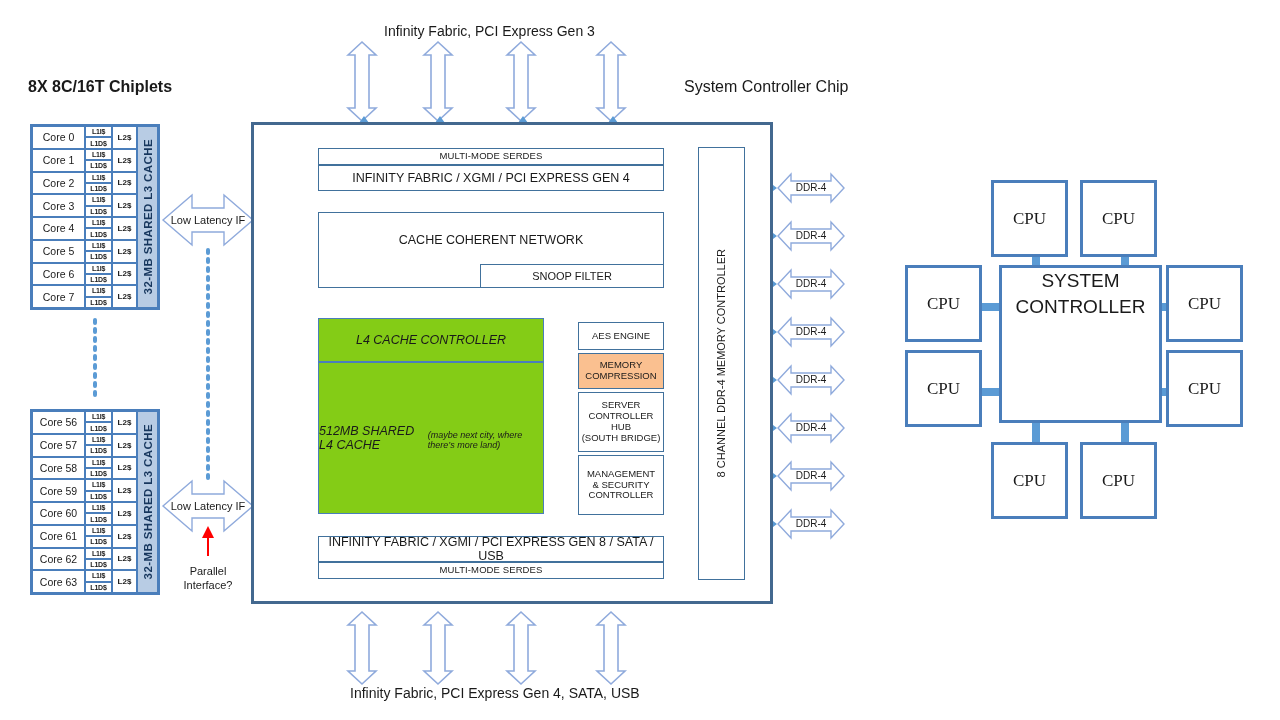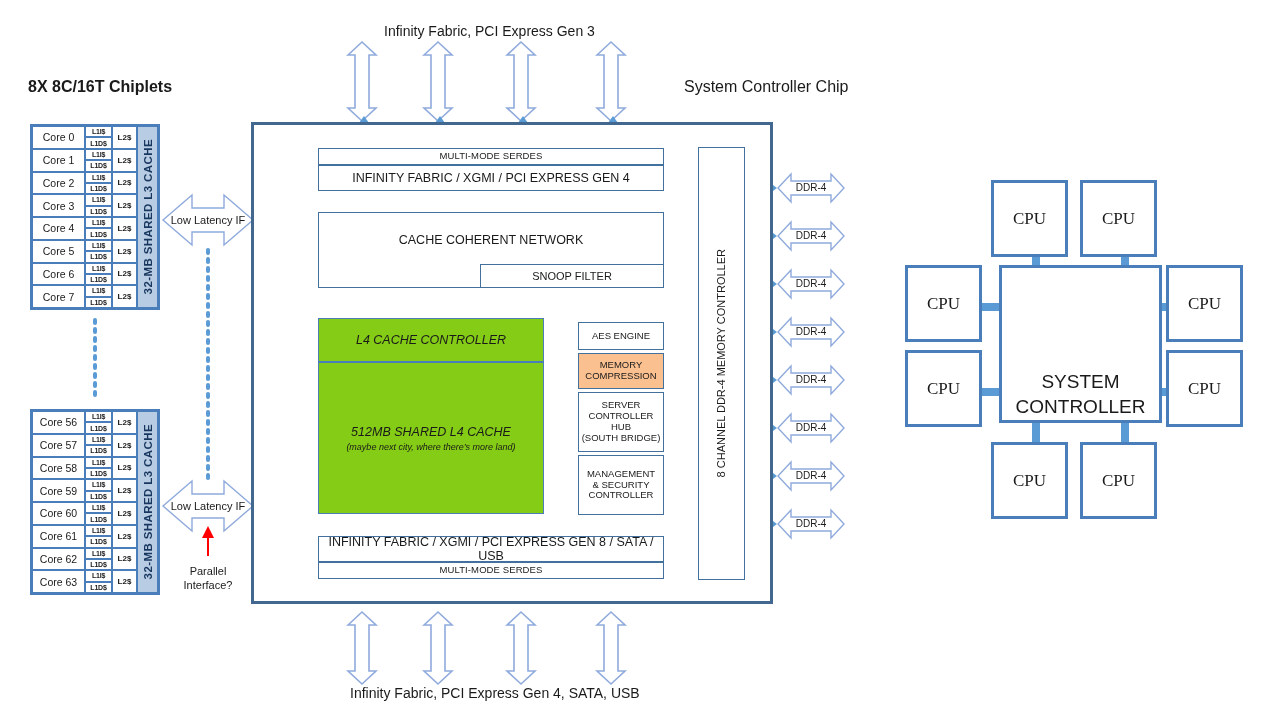--- a/index.html
+++ b/index.html
@@ -44,21 +44,21 @@
   
   .green{background:#84cc16;border:1px solid #4a7ebb;box-sizing:border-box;font-style:italic;}
 
   
   .vtext{writing-mode:vertical-rl;transform:rotate(180deg);white-space:nowrap;}
 
   
   .cpubox{box-sizing:border-box;border:3px solid #4a7ebb;background:#ffffff;
           display:flex;align-items:center;justify-content:center;font-size:17px;color:#1a1a1a;font-family:Liberation Serif, serif;}
   .sysctrl{box-sizing:border-box;border:3px solid #4a7ebb;background:#ffffff;
-           display:flex;align-items:flex-end;justify-content:center;text-align:center;
+           display:flex;align-items:flex-start;justify-content:center;text-align:center;
            font-size:19px;line-height:1.35;color:#1a1a1a;}
 
   svg{position:absolute;left:0;top:0;overflow:visible;}
   .noevt{pointer-events:none;}
 </style>
 </head>
 <body>
 
 <div id="stage">
 
@@ -360,21 +360,21 @@
   <div class="abs box ctext lbl-sm" style="left:318px;top:148px;width:346px;height:17px;">MULTI-MODE SERDES</div>
   <div class="abs box ctext lbl-lg" style="left:318px;top:165px;width:346px;height:26px;">INFINITY FABRIC / XGMI / PCI EXPRESS GEN  4</div>
 
   <div class="abs box" style="left:318px;top:212px;width:346px;height:76px;">
     <div class="ctext lbl-lg" style="height:54px;">CACHE  COHERENT  NETWORK</div>
   </div>
   <div class="abs box ctext lbl-md" style="left:480px;top:264px;width:184px;height:24px;">SNOOP FILTER</div>
 
   <div class="abs green ctext lbl-lg" style="left:318px;top:318px;width:226px;height:44px;">L4 CACHE  CONTROLLER</div>
   <div class="abs green" style="left:318px;top:362px;width:226px;height:152px;">
-    <div style="display:flex;flex-direction:column;align-items:center;justify-content:center;height:100%;">
+    <div style="display:flex;flex-direction:row;align-items:center;justify-content:center;height:100%;">
       <div class="lbl-lg" style="font-size:12.5px;">512MB SHARED  L4 CACHE</div>
       <div style="font-size:9px;margin-top:3px;">(maybe next city, where there’s more land)</div>
     </div>
   </div>
 
   <div id="chip-modules">
       <div class="abs box ctext" style="left: 578px; top: 322px; width: 86px; height: 28px; background: rgb(255, 255, 255); flex-direction: column;">
         <div style="font-size: 9.5px;">AES ENGINE</div>
       </div>
       <div class="abs box ctext" style="left: 578px; top: 353px; width: 86px; height: 36px; background: rgb(250, 192, 144); flex-direction: column;">

